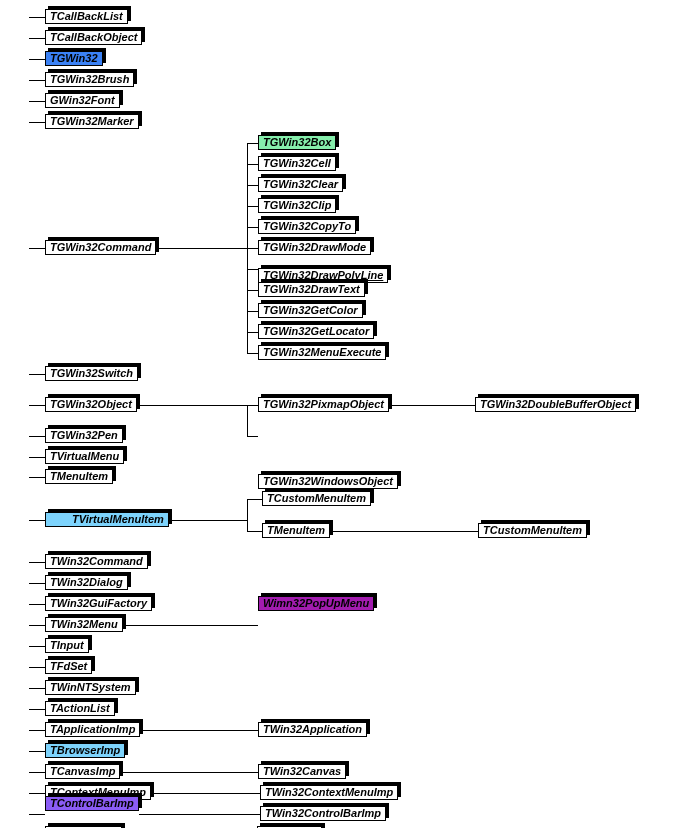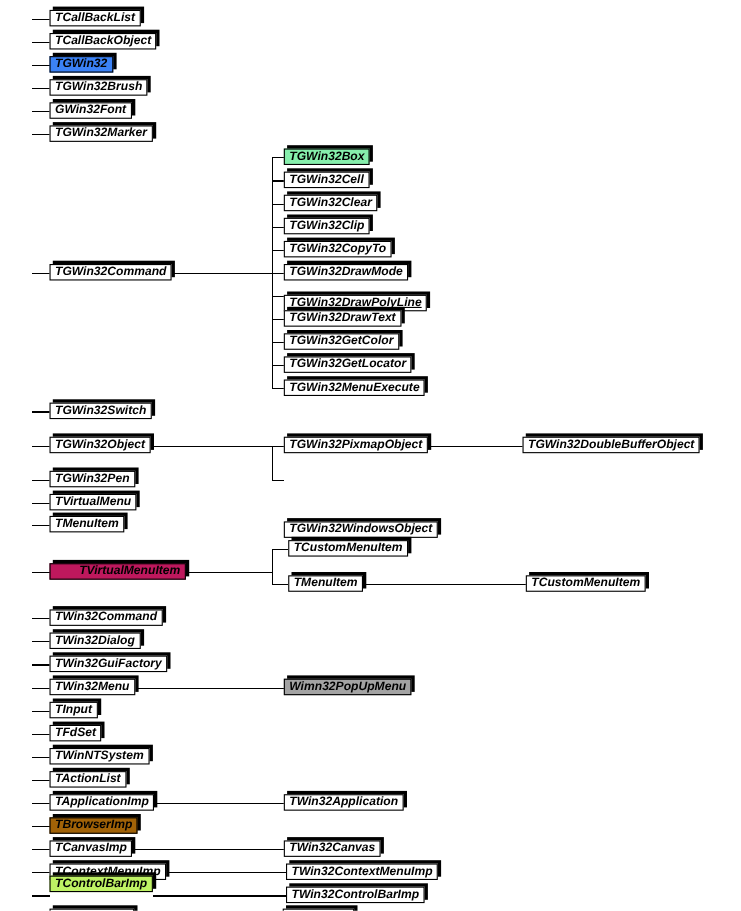--- a/index.html
+++ b/index.html
@@ -121,37 +121,37 @@
     <div class="class-box" style="left: 258px; top: 324px; background: rgb(255, 255, 255); border-color: rgb(0, 0, 0); color: rgb(0, 0, 0); box-shadow: rgb(0, 0, 0) 3px -3px 0px; text-align: right;">TGWin32GetLocator</div>
     <div class="class-box" style="left: 258px; top: 345px; background: rgb(255, 255, 255); border-color: rgb(0, 0, 0); color: rgb(0, 0, 0); box-shadow: rgb(0, 0, 0) 3px -3px 0px;">TGWin32MenuExecute</div>
     <div class="class-box" style="left: 45px; top: 366px; background: rgb(255, 255, 255); border-color: rgb(0, 0, 0); color: rgb(0, 0, 0); box-shadow: rgb(0, 0, 0) 3px -3px 0px;">TGWin32Switch</div>
     <div class="class-box" style="left: 45px; top: 397px; background: rgb(255, 255, 255); border-color: rgb(0, 0, 0); color: rgb(0, 0, 0); box-shadow: rgb(0, 0, 0) 3px -3px 0px;">TGWin32Object</div>
     <div class="class-box" style="left: 258px; top: 397px; background: rgb(255, 255, 255); border-color: rgb(0, 0, 0); color: rgb(0, 0, 0); box-shadow: rgb(0, 0, 0) 3px -3px 0px;">TGWin32PixmapObject</div>
     <div class="class-box" style="left: 475px; top: 397px; background: rgb(255, 255, 255); border-color: rgb(0, 0, 0); color: rgb(0, 0, 0); box-shadow: rgb(0, 0, 0) 3px -3px 0px;">TGWin32DoubleBufferObject</div>
     <div class="class-box" style="left: 258px; top: 428px; background: rgb(255, 255, 255); border-color: rgb(0, 0, 0); color: rgb(0, 0, 0); box-shadow: rgb(0, 0, 0) 3px -3px 0px; margin-top: 46px;">TGWin32WindowsObject</div>
     <div class="class-box" style="left: 45px; top: 428px; background: rgb(255, 255, 255); border-color: rgb(0, 0, 0); color: rgb(0, 0, 0); box-shadow: rgb(0, 0, 0) 3px -3px 0px;">TGWin32Pen</div>
     <div class="class-box" style="left: 45px; top: 449px; background: rgb(255, 255, 255); border-color: rgb(0, 0, 0); color: rgb(0, 0, 0); box-shadow: rgb(0, 0, 0) 3px -3px 0px;">TVirtualMenu</div>
     <div class="class-box" style="left: 45px; top: 469px; background: rgb(255, 255, 255); border-color: rgb(0, 0, 0); color: rgb(0, 0, 0); box-shadow: rgb(0, 0, 0) 3px -3px 0px;">TMenuItem</div>
-    <div class="class-box" style="left: 45px; top: 512px; background: #be185d; border-color: rgb(0, 0, 0); color: rgb(0, 0, 0); box-shadow: rgb(0, 0, 0) 3px -3px 0px; padding-left: 26px;">TVirtualMenuItem</div>
+    <div class="class-box" style="left: 45px; top: 512px; background: #7dd3fc; border-color: rgb(0, 0, 0); color: rgb(0, 0, 0); box-shadow: rgb(0, 0, 0) 3px -3px 0px; padding-left: 26px;">TVirtualMenuItem</div>
     <div class="class-box" style="left: 262px; top: 491px; background: rgb(255, 255, 255); border-color: rgb(0, 0, 0); color: rgb(0, 0, 0); box-shadow: rgb(0, 0, 0) 3px -3px 0px;">TCustomMenuItem</div>
     <div class="class-box" style="left: 262px; top: 523px; background: rgb(255, 255, 255); border-color: rgb(0, 0, 0); color: rgb(0, 0, 0); box-shadow: rgb(0, 0, 0) 3px -3px 0px;">TMenuItem</div>
     <div class="class-box" style="left: 478px; top: 523px; background: rgb(255, 255, 255); border-color: rgb(0, 0, 0); color: rgb(0, 0, 0); box-shadow: rgb(0, 0, 0) 3px -3px 0px;">TCustomMenuItem</div>
     <div class="class-box" style="left: 45px; top: 554px; background: rgb(255, 255, 255); border-color: rgb(0, 0, 0); color: rgb(0, 0, 0); box-shadow: rgb(0, 0, 0) 3px -3px 0px; text-align: right;">TWin32Command</div>
     <div class="class-box" style="left: 45px; top: 575px; background: rgb(255, 255, 255); border-color: rgb(0, 0, 0); color: rgb(0, 0, 0); box-shadow: rgb(0, 0, 0) 3px -3px 0px;">TWin32Dialog</div>
     <div class="class-box" style="left: 45px; top: 596px; background: rgb(255, 255, 255); border-color: rgb(0, 0, 0); color: rgb(0, 0, 0); box-shadow: rgb(0, 0, 0) 3px -3px 0px;">TWin32GuiFactory</div>
     <div class="class-box" style="left: 45px; top: 617px; background: rgb(255, 255, 255); border-color: rgb(0, 0, 0); color: rgb(0, 0, 0); box-shadow: rgb(0, 0, 0) 3px -3px 0px;">TWin32Menu</div>
-    <div class="class-box" style="left: 258px; top: 617px; background: #a3a3a3; border-color: rgb(0, 0, 0); color: rgb(0, 0, 0); box-shadow: rgb(0, 0, 0) 3px -3px 0px; font-style: italic;">Wimn32PopUpMenu</div>
+    <div class="class-box" style="left: 258px; top: 596px; background: #a21caf; border-color: rgb(0, 0, 0); color: rgb(0, 0, 0); box-shadow: rgb(0, 0, 0) 3px -3px 0px; font-style: italic;">Wimn32PopUpMenu</div>
     <div class="class-box" style="left: 45px; top: 638px; background: rgb(255, 255, 255); border-color: rgb(0, 0, 0); color: rgb(0, 0, 0); box-shadow: rgb(0, 0, 0) 3px -3px 0px;">TInput</div>
     <div class="class-box" style="left: 45px; top: 659px; background: rgb(255, 255, 255); border-color: rgb(0, 0, 0); color: rgb(0, 0, 0); box-shadow: rgb(0, 0, 0) 3px -3px 0px;">TFdSet</div>
     <div class="class-box" style="left: 45px; top: 680px; background: rgb(255, 255, 255); border-color: rgb(0, 0, 0); color: rgb(0, 0, 0); box-shadow: rgb(0, 0, 0) 3px -3px 0px;">TWinNTSystem</div>
     <div class="class-box" style="left: 45px; top: 701px; background: rgb(255, 255, 255); border-color: rgb(0, 0, 0); color: rgb(0, 0, 0); box-shadow: rgb(0, 0, 0) 3px -3px 0px;">TActionList</div>
     <div class="class-box" style="left: 45px; top: 722px; background: rgb(255, 255, 255); border-color: rgb(0, 0, 0); color: rgb(0, 0, 0); box-shadow: rgb(0, 0, 0) 3px -3px 0px;">TApplicationImp</div>
     <div class="class-box" style="left: 258px; top: 722px; background: rgb(255, 255, 255); border-color: rgb(0, 0, 0); color: rgb(0, 0, 0); box-shadow: rgb(0, 0, 0) 3px -3px 0px;">TWin32Application</div>
-    <div class="class-box" style="left: 45px; top: 743px; background: #a16207; border-color: rgb(0, 0, 0); color: rgb(0, 0, 0); box-shadow: rgb(0, 0, 0) 3px -3px 0px;">TBrowserImp</div>
+    <div class="class-box" style="left: 45px; top: 743px; background: #7dd3fc; border-color: rgb(0, 0, 0); color: rgb(0, 0, 0); box-shadow: rgb(0, 0, 0) 3px -3px 0px;">TBrowserImp</div>
     <div class="class-box" style="left: 45px; top: 764px; background: rgb(255, 255, 255); border-color: rgb(0, 0, 0); color: rgb(0, 0, 0); box-shadow: rgb(0, 0, 0) 3px -3px 0px;">TCanvasImp</div>
     <div class="class-box" style="left: 258px; top: 764px; background: rgb(255, 255, 255); border-color: rgb(0, 0, 0); color: rgb(0, 0, 0); box-shadow: rgb(0, 0, 0) 3px -3px 0px;">TWin32Canvas</div>
     <div class="class-box" style="left: 45px; top: 785px; background: rgb(255, 255, 255); border-color: rgb(0, 0, 0); color: rgb(0, 0, 0); box-shadow: rgb(0, 0, 0) 3px -3px 0px;">TContextMenuImp</div>
     <div class="class-box" style="left: 260px; top: 785px; background: rgb(255, 255, 255); border-color: rgb(0, 0, 0); color: rgb(0, 0, 0); box-shadow: rgb(0, 0, 0) 3px -3px 0px;">TWin32ContextMenuImp</div>
-    <div class="class-box" style="left: 45px; top: 796px; background: #bef264; border-color: rgb(0, 0, 0); color: rgb(0, 0, 0); box-shadow: rgb(0, 0, 0) 3px -3px 0px;">TControlBarImp</div>
+    <div class="class-box" style="left: 45px; top: 796px; background: #8b5cf6; border-color: rgb(0, 0, 0); color: rgb(0, 0, 0); box-shadow: rgb(0, 0, 0) 3px -3px 0px;">TControlBarImp</div>
     <div class="class-box" style="left: 260px; top: 806px; background: rgb(255, 255, 255); border-color: rgb(0, 0, 0); color: rgb(0, 0, 0); box-shadow: rgb(0, 0, 0) 3px -3px 0px;">TWin32ControlBarImp</div>
     <div class="class-box partial" style="left: 45px; top: 826px; background: rgb(255, 255, 255); border-color: rgb(0, 0, 0); color: rgb(0, 0, 0); box-shadow: rgb(0, 0, 0) 3px -3px 0px; width: 77px;"></div>
     <div class="class-box partial" style="left: 257px; top: 826px; background: rgb(255, 255, 255); border-color: rgb(0, 0, 0); color: rgb(0, 0, 0); box-shadow: rgb(0, 0, 0) 3px -3px 0px; width: 65px;"></div>
   </div>
 
 </body></html>

